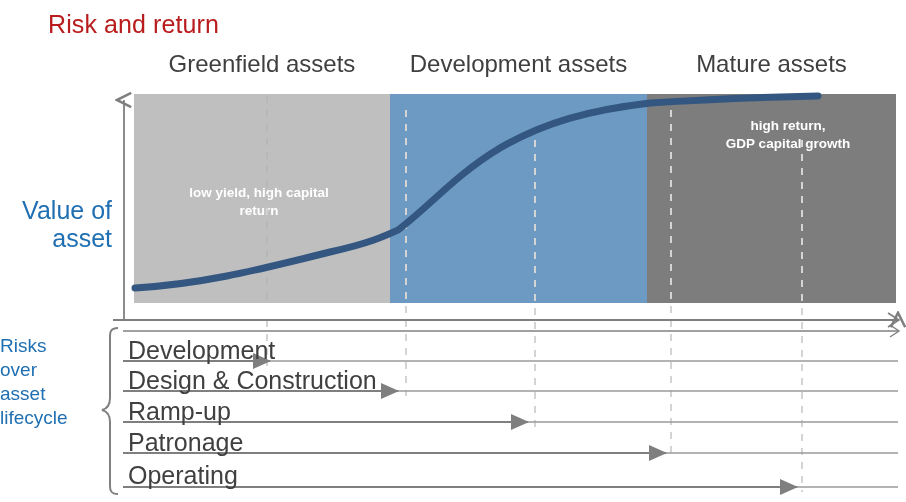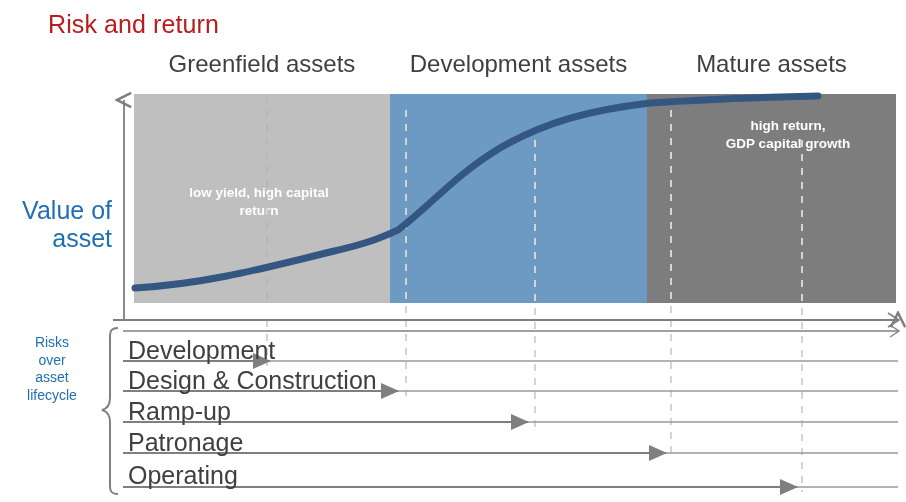--- a/index.html
+++ b/index.html
@@ -28,22 +28,21 @@
 
   
   #y-axis-label{
     position:absolute;left:0px;top:168px;width:112px;
     font-size:25px;color:#1F6FB2;line-height:1.13;
     text-align:right;
     margin-top:28px;
   }
   #risks-label{
     position:absolute;left:0px;top:334px;width:104px;
-    font-size:14px;color:#1F6FB2;line-height:1.26;
-    text-align:center;
+    font-size:19px;color:#1F6FB2;line-height:1.26;
   }
 
   
   .band{position:absolute;top:94px;height:209px;}
 
   
   .band-note{
     position:absolute;color:#FFFFFF;font-weight:bold;
     font-size:13.5px;line-height:1.35;text-align:center;
   }

